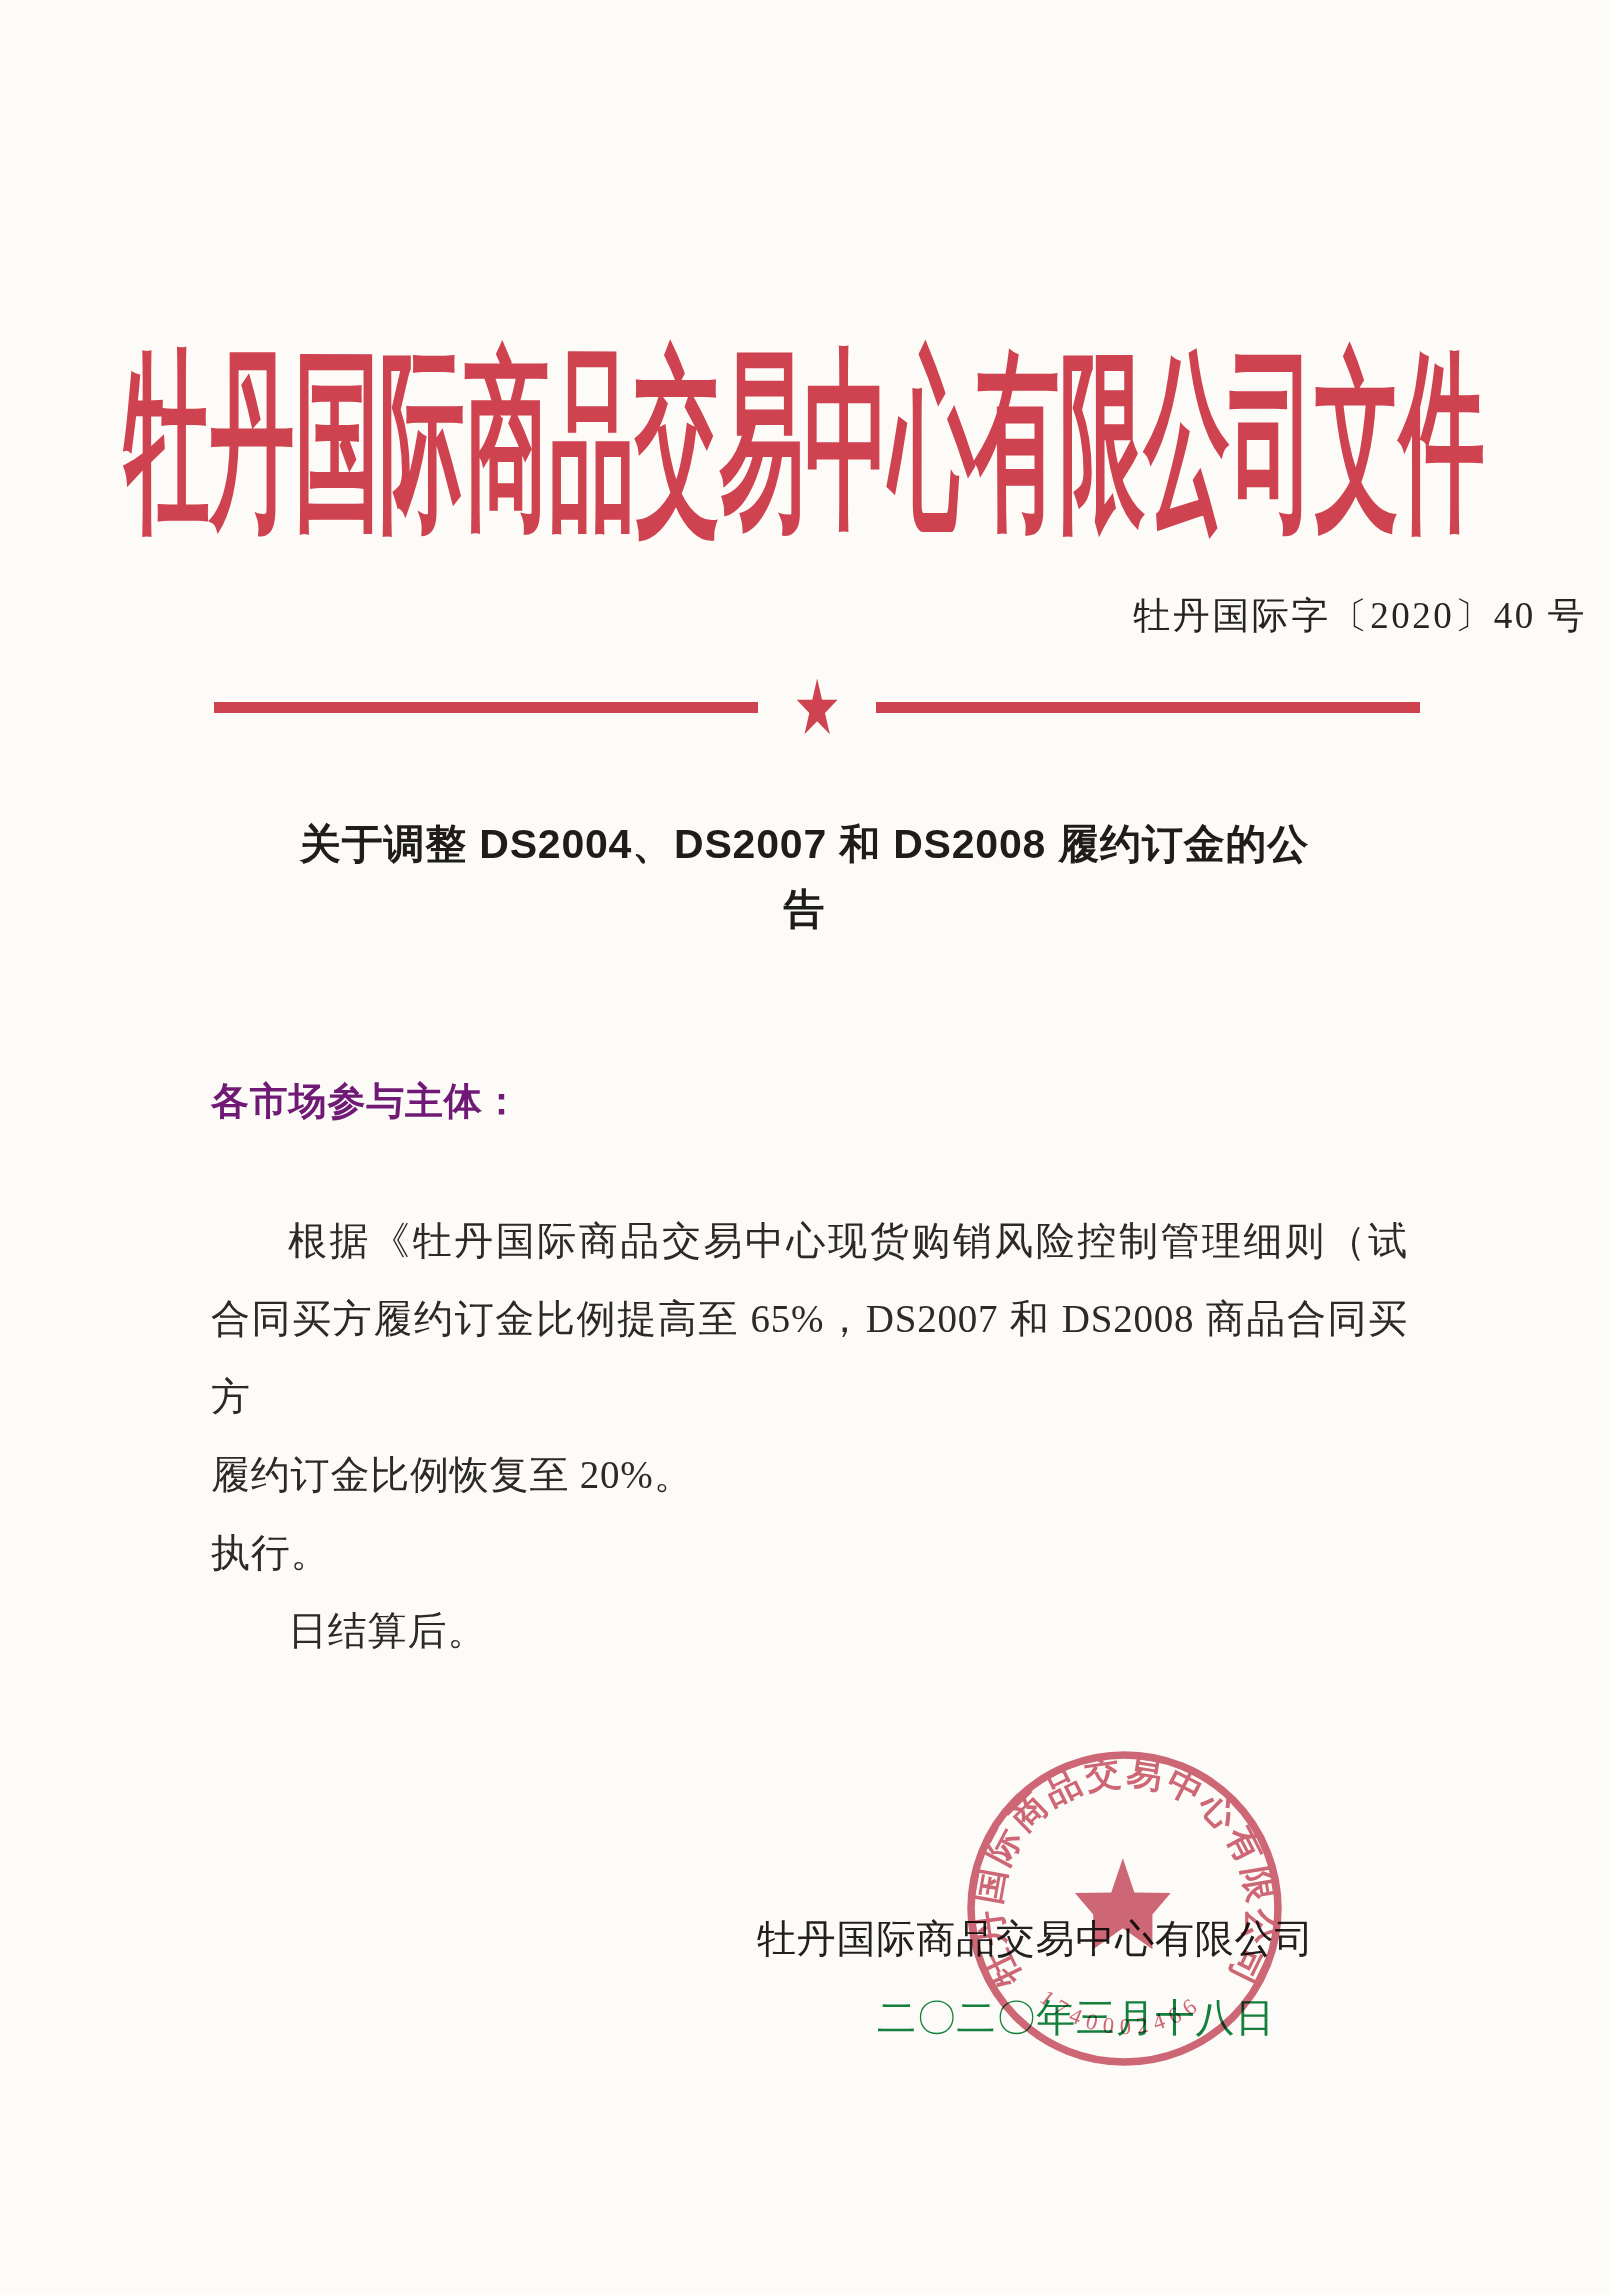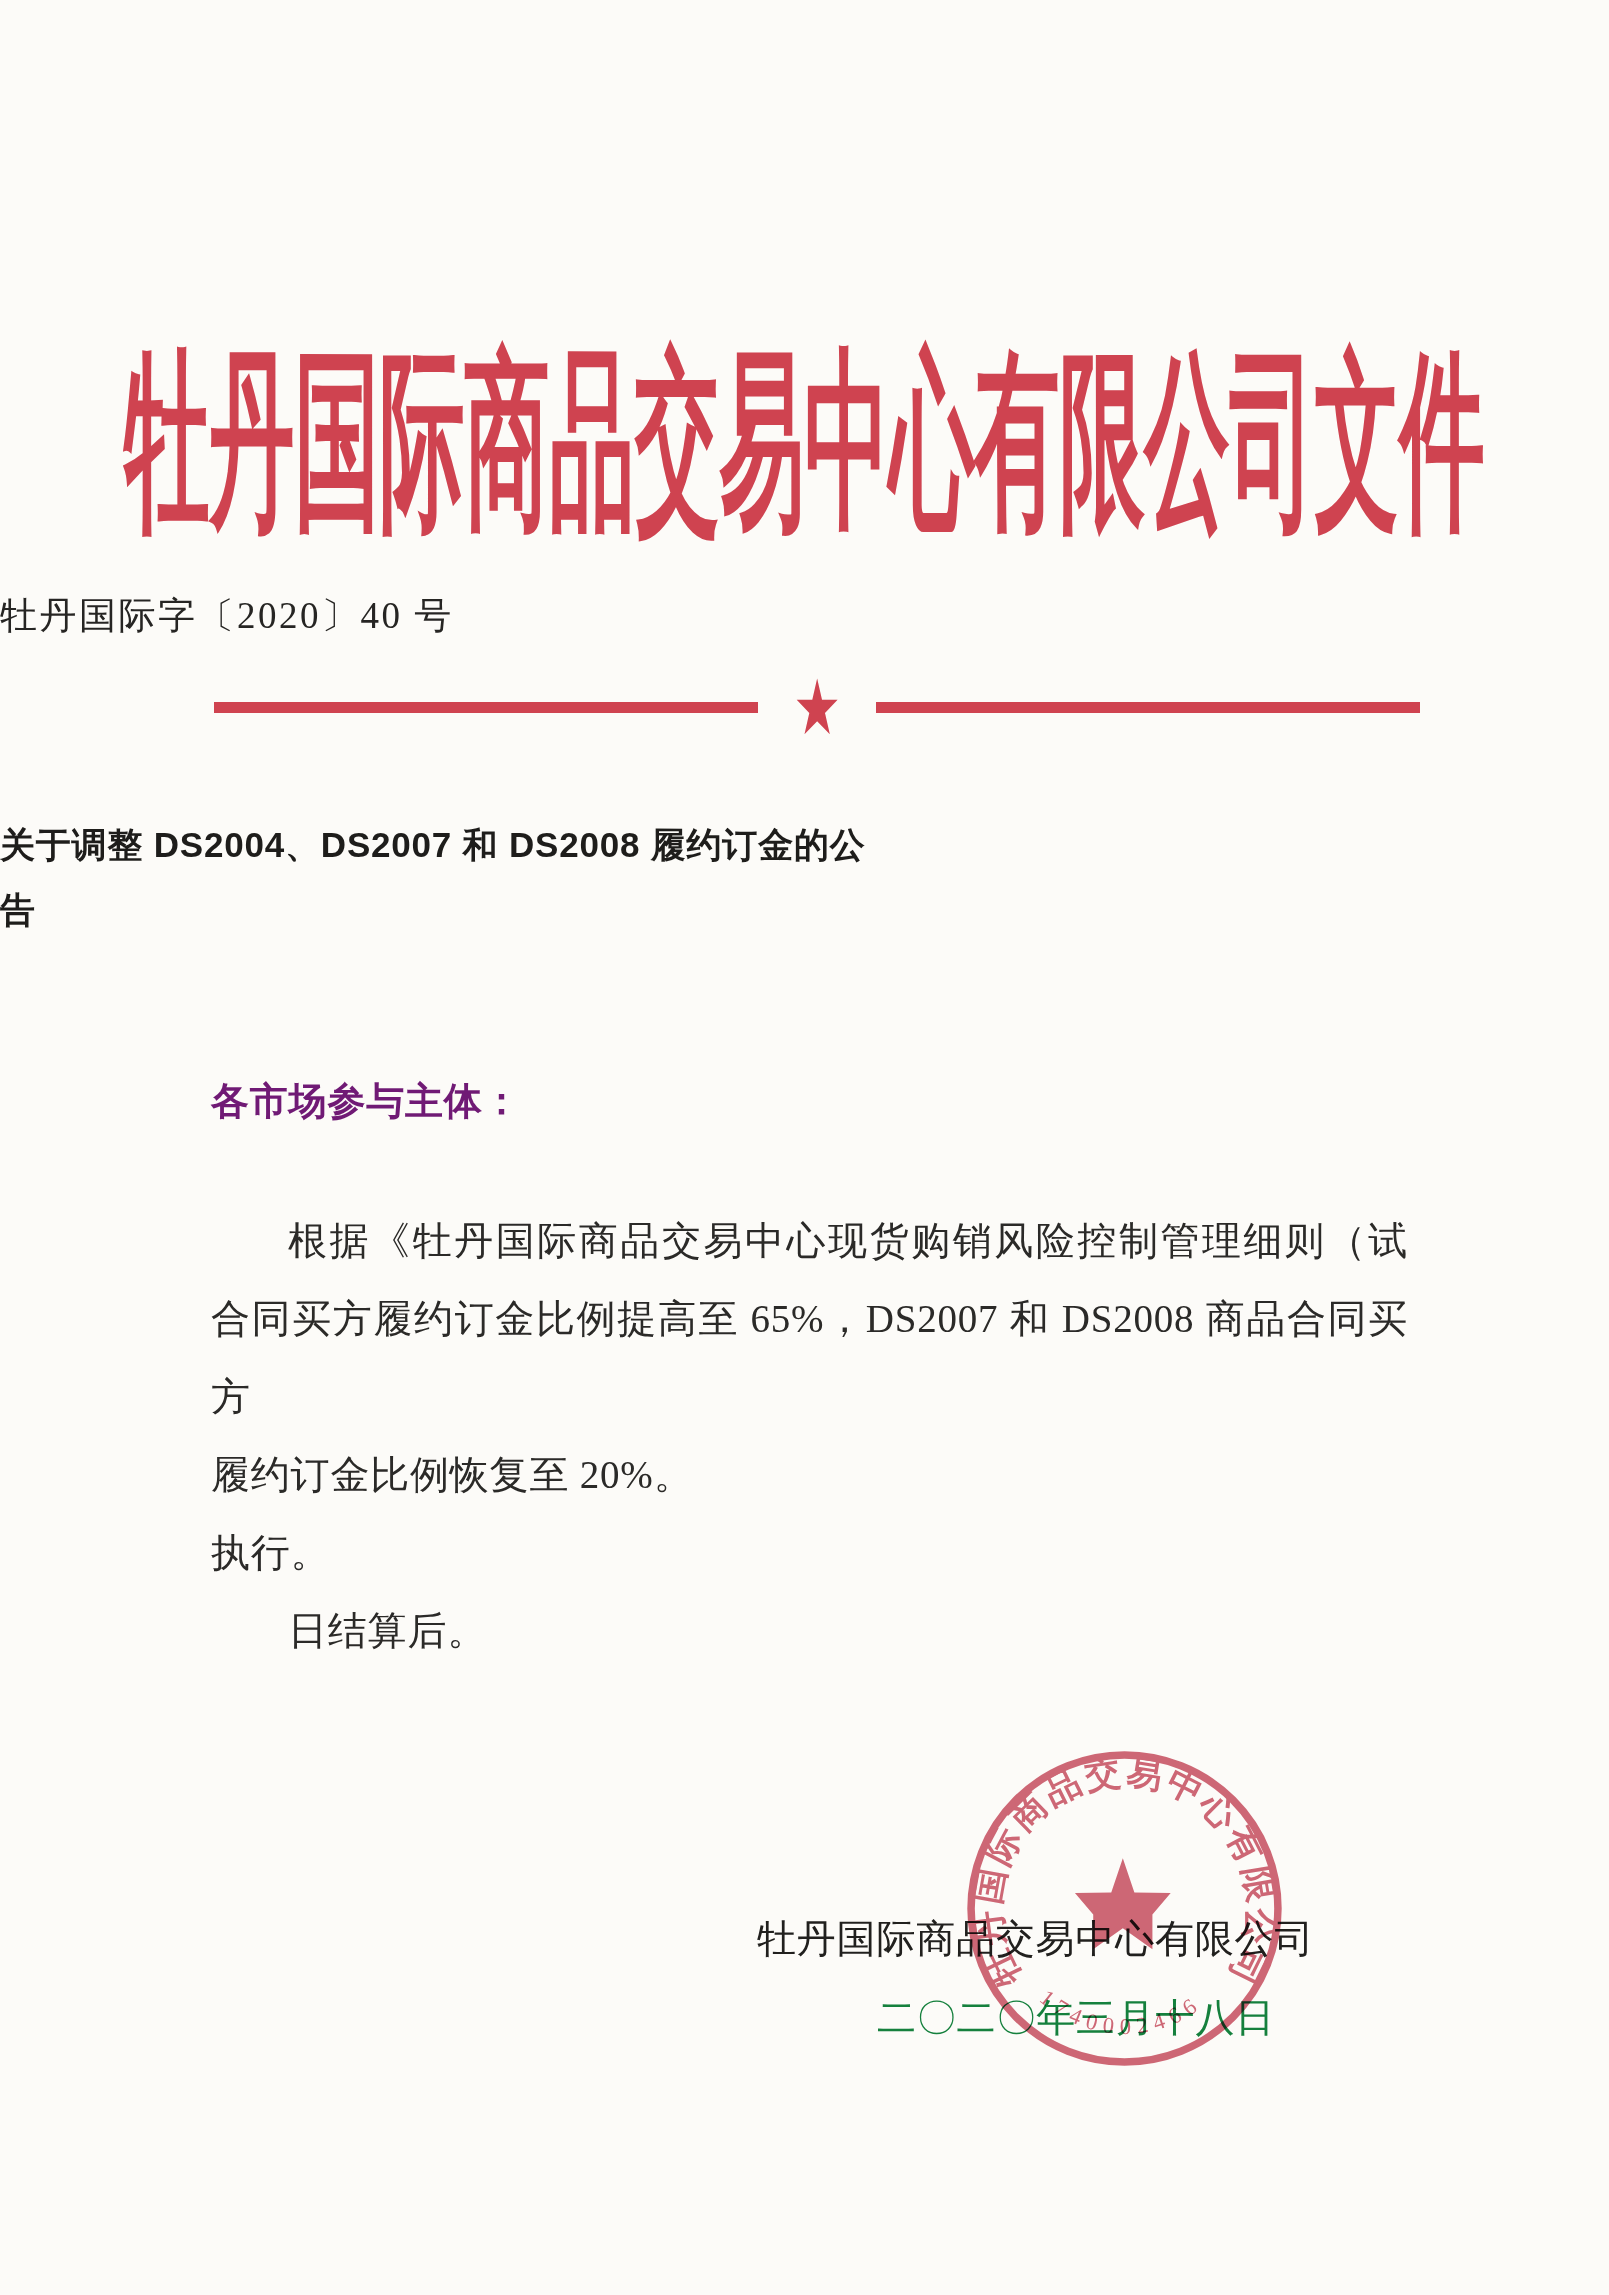--- a/index.html
+++ b/index.html
@@ -27,45 +27,45 @@
     font-size:85px;line-height:85px;
     color:var(--red);
     transform:scaleY(2.28);
     transform-origin:center center;
     letter-spacing:0px;
     white-space:nowrap;
   }
   
   .doc-number{
     left:0;right:22px;top:595px;
-    text-align:left;
+    text-align:right;
     font-size:37px;line-height:42px;
     letter-spacing:2.5px;
     color:#262523;
   }
   
   .red-rule{
     left:214px;width:1206px;top:702px;height:11px;
     display:flex;align-items:center;
   }
   .red-rule .bar{flex:1;height:11px;background:var(--red);}
   .red-rule .star{
     margin:0 30px;
     color:var(--red);
     font-size:65px;line-height:65px;
     transform:scale(0.82,1.18);
     font-family:"DejaVu Sans","Liberation Sans",sans-serif;
   }
   
   .main-title{
     left:0;right:0;top:812px;
-    text-align:left;
+    text-align:center;
     font-family:"Liberation Sans","DejaVu Sans",sans-serif;
     font-weight:bold;
-    font-size:35px;line-height:65px;
+    font-size:41px;line-height:65px;
     color:#1e1d1b;
     letter-spacing:0.8px;
   }
   
   .salutation{
     left:211px;top:1079px;
     font-weight:bold;
     font-size:38px;line-height:44px;
     letter-spacing:0.8px;
     color:#701a75;

